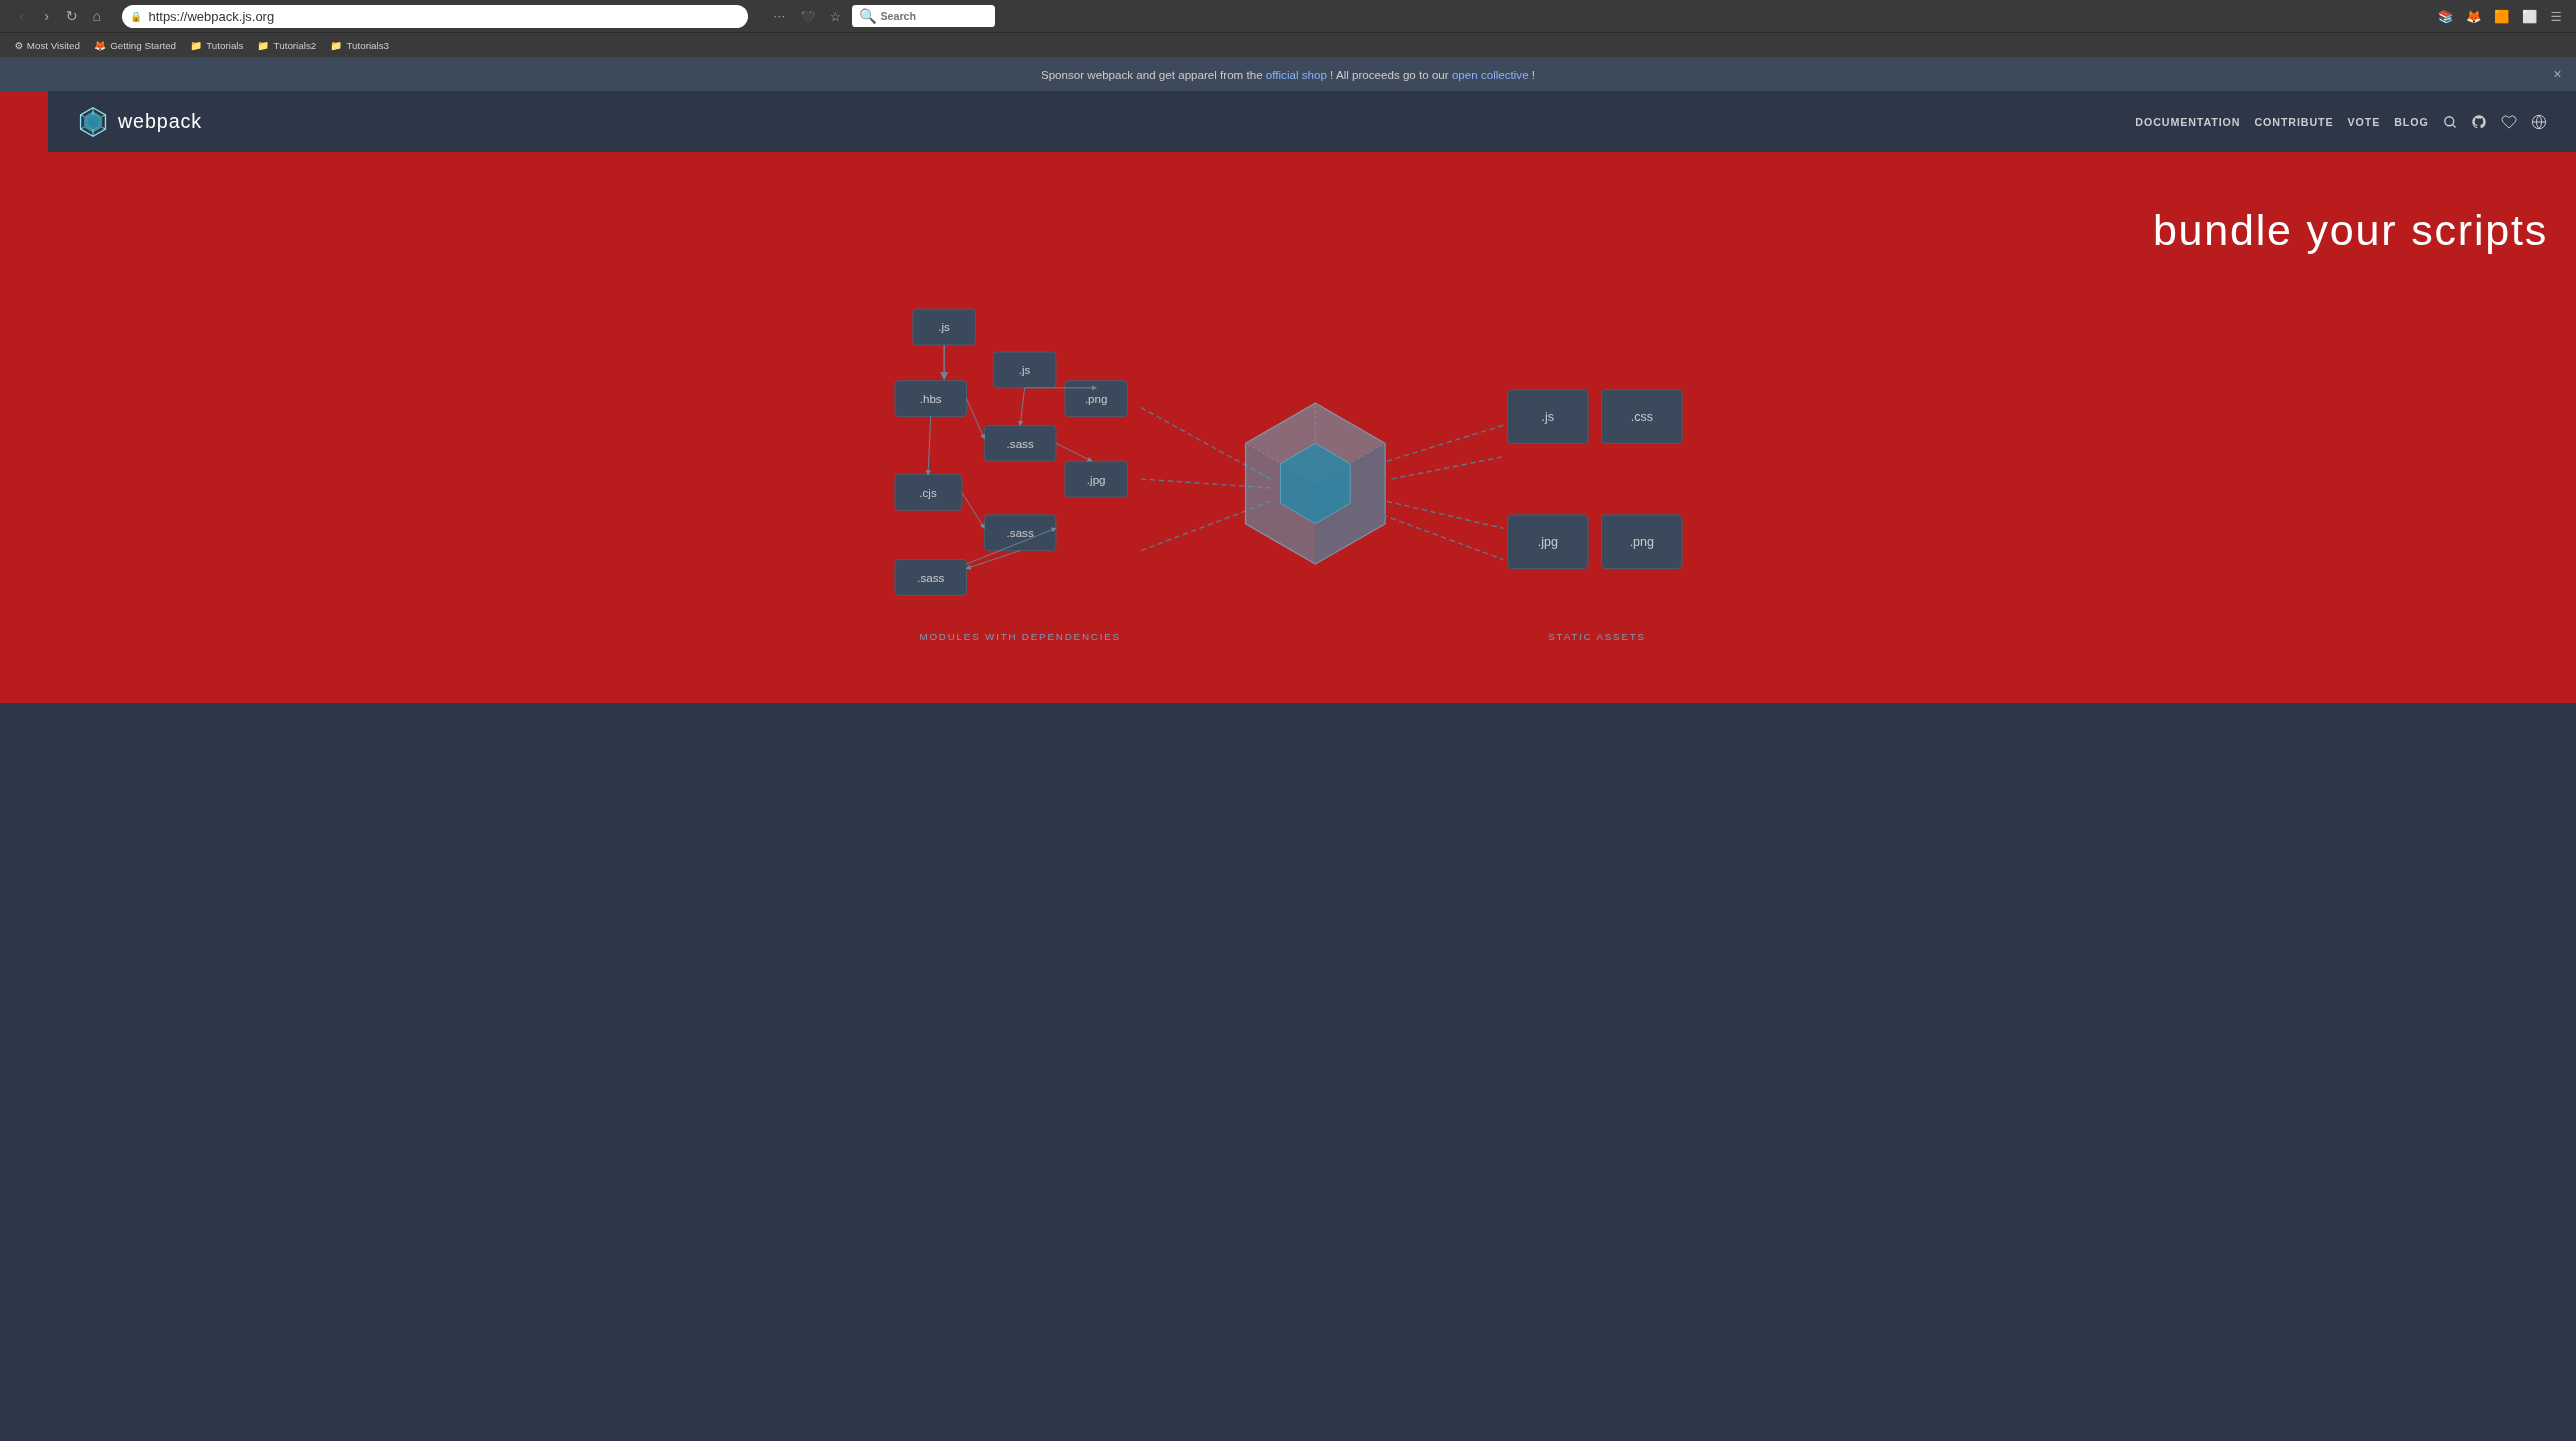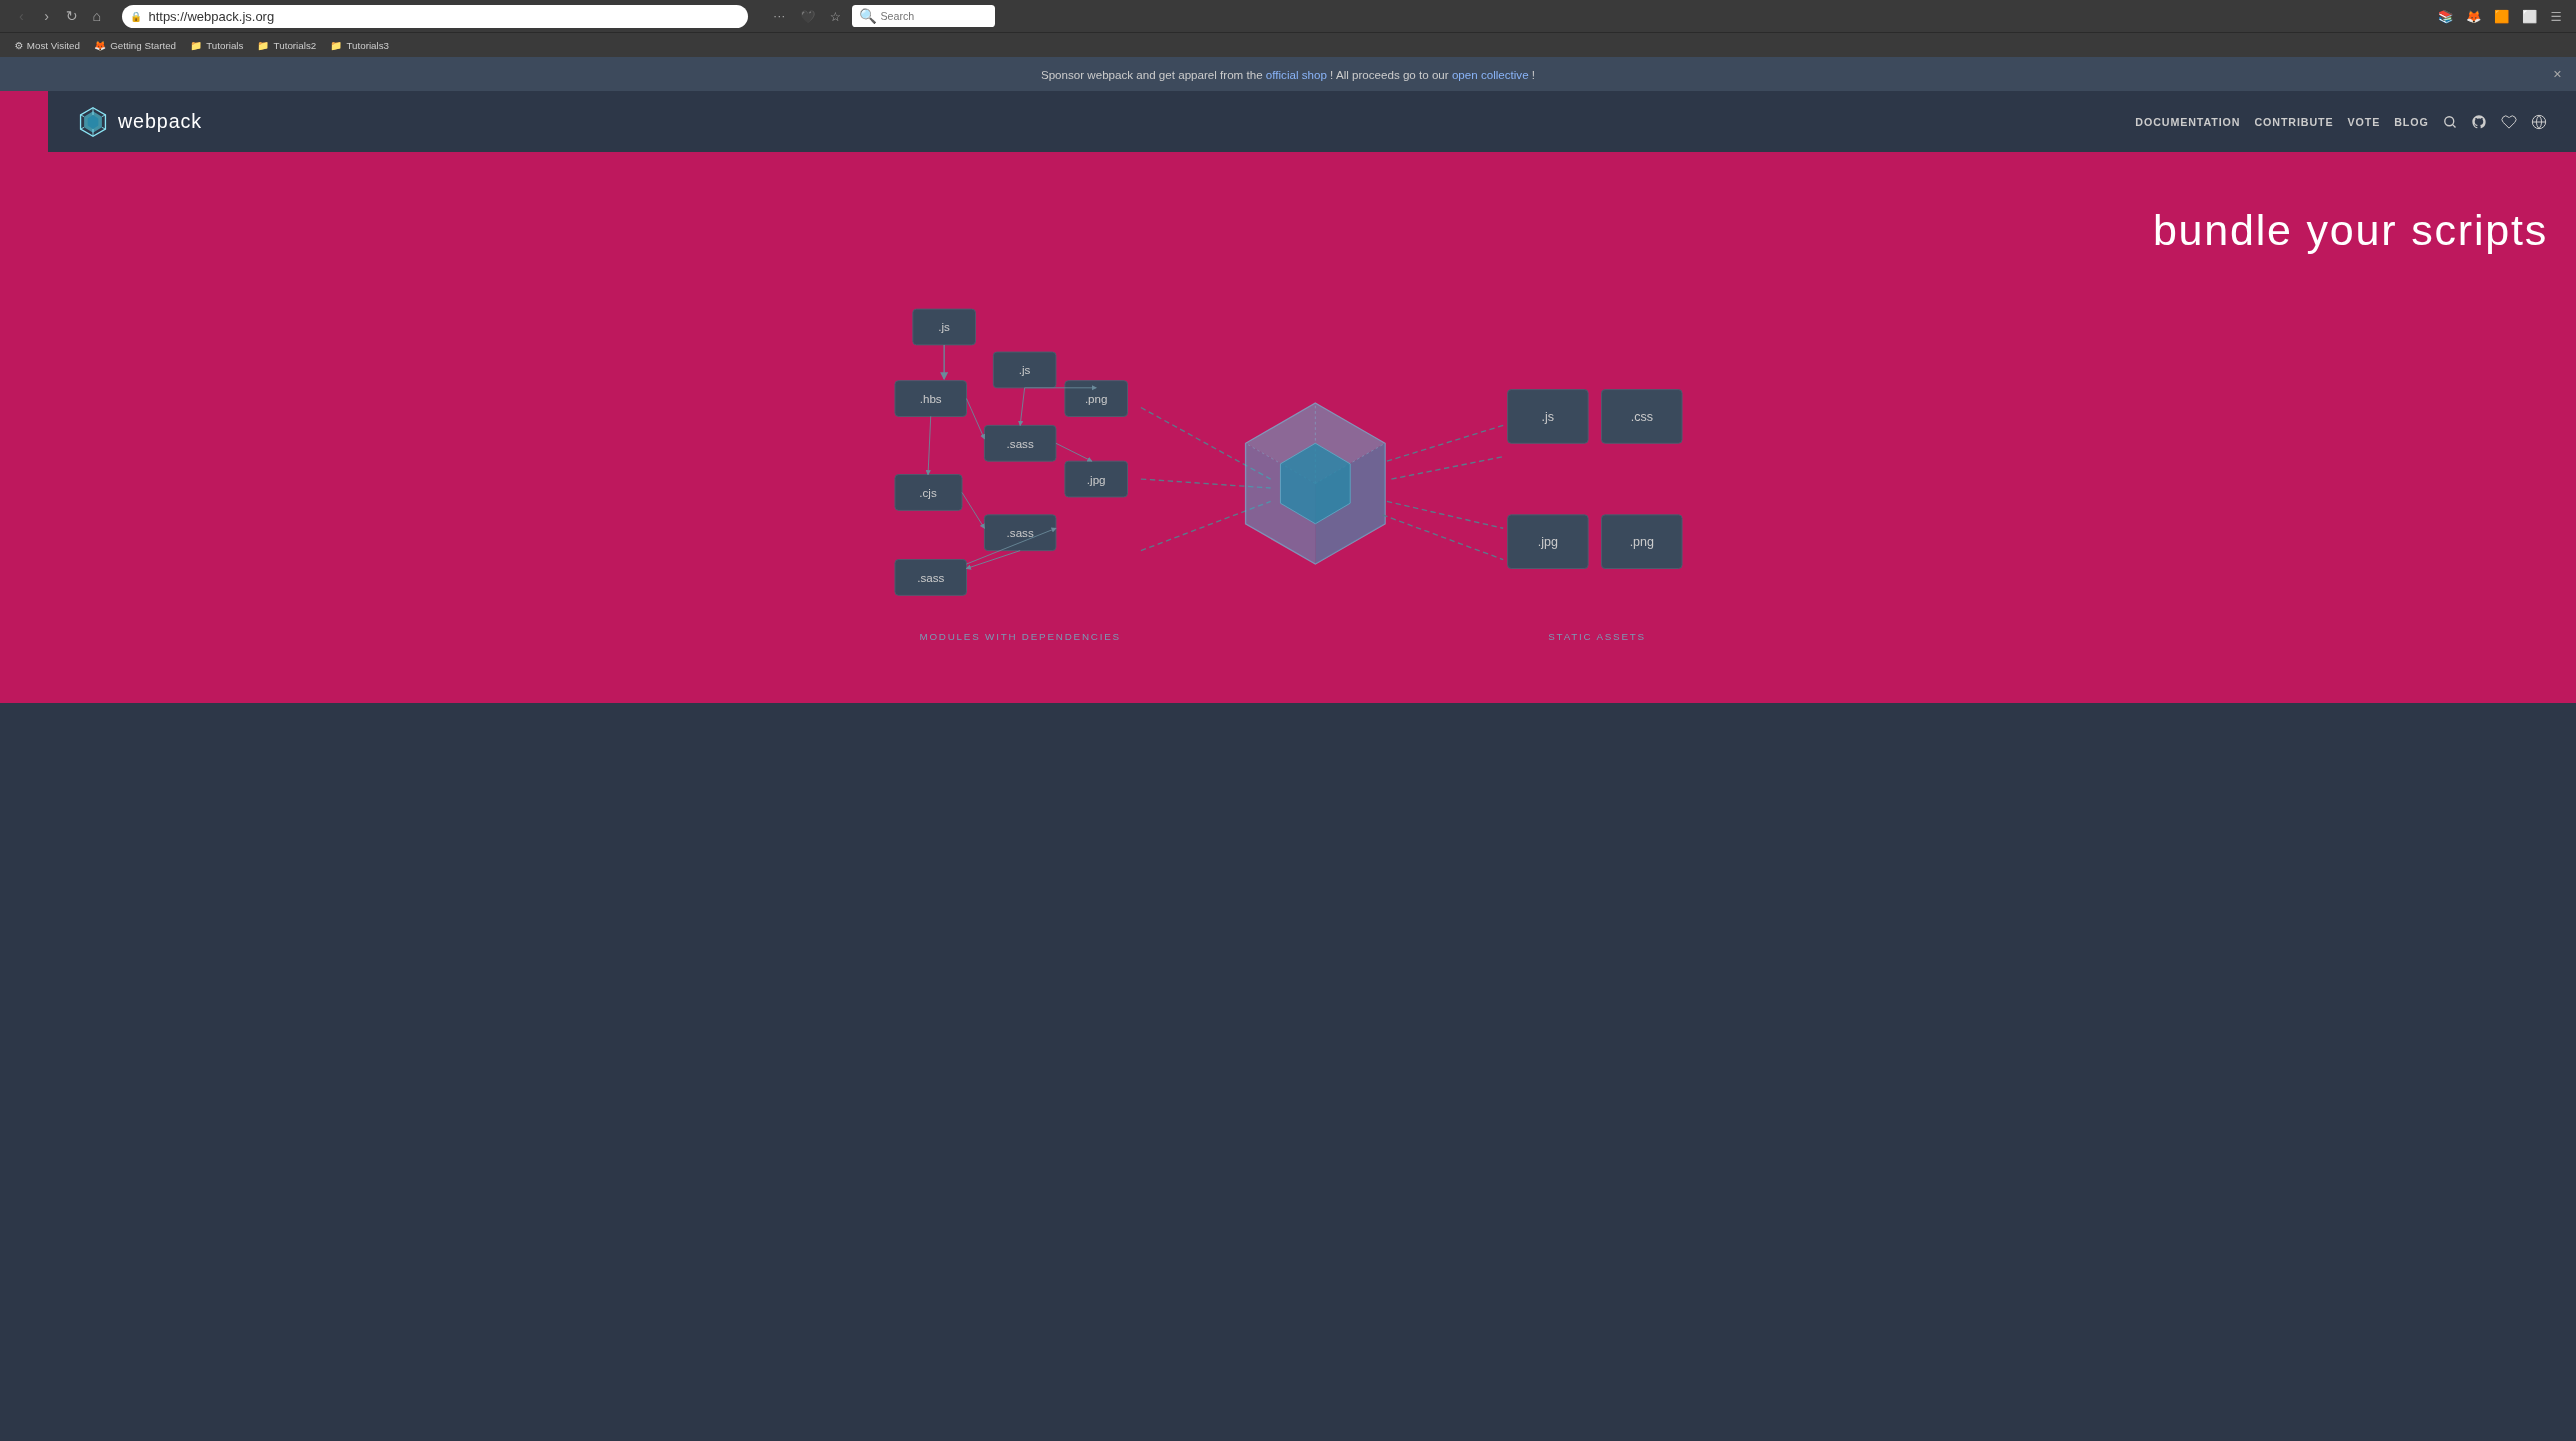--- a/index.html
+++ b/index.html
@@ -84,20 +84,21 @@
       gap: 3.6px;
       height: 21.5px;
       min-width: 143px;
     }
 
     .search-bar input {
       border: none;
       outline: none;
       font-size: 10.7px;
       width: 107px;
+      font-weight: bold;
     }
 
     .toolbar-icons {
       display: flex;
       align-items: center;
       gap: 5.4px;
       margin-left: auto;
     }
 
     .bookmarks-bar {
@@ -116,21 +117,21 @@
       gap: 3.6px;
       padding: 1.8px 5.4px;
       border-radius: 2.7px;
       cursor: pointer;
       color: #ccc;
       font-size: 9.8px;
     }
 
     
     .page {
-      background: #be185d;
+      background: #b91c1c;
       width: 100%;
     }
 
     
     .announcement-banner {
       background: #3d4a5c;
       padding: 10.7px 18px;
       text-align: center;
       color: #ccc;
       font-size: 11.6px;

